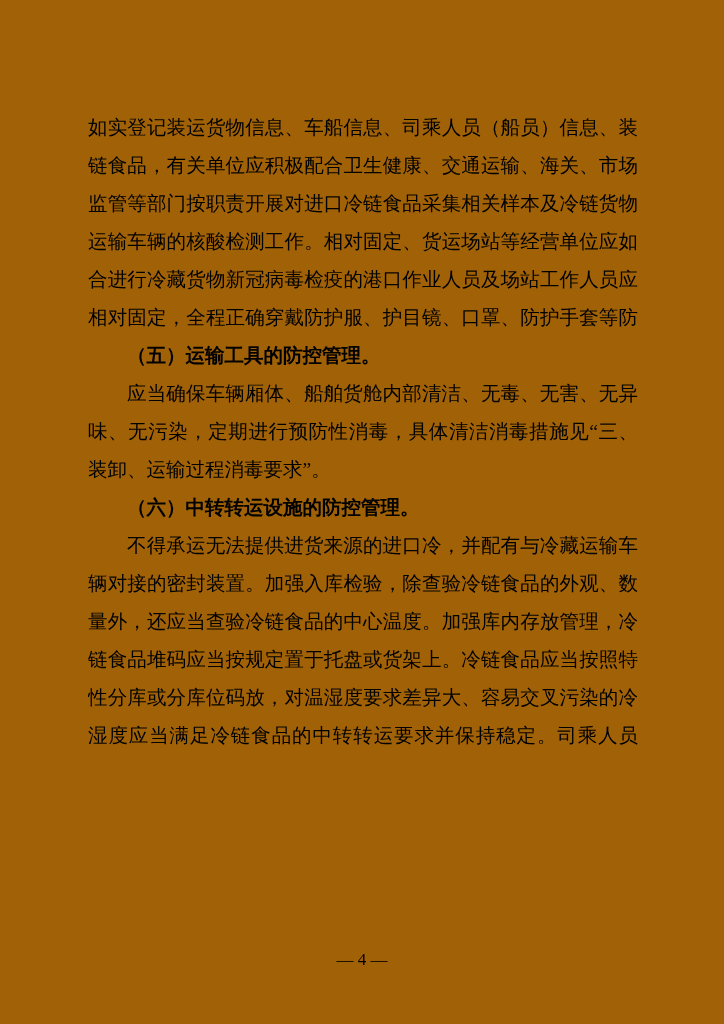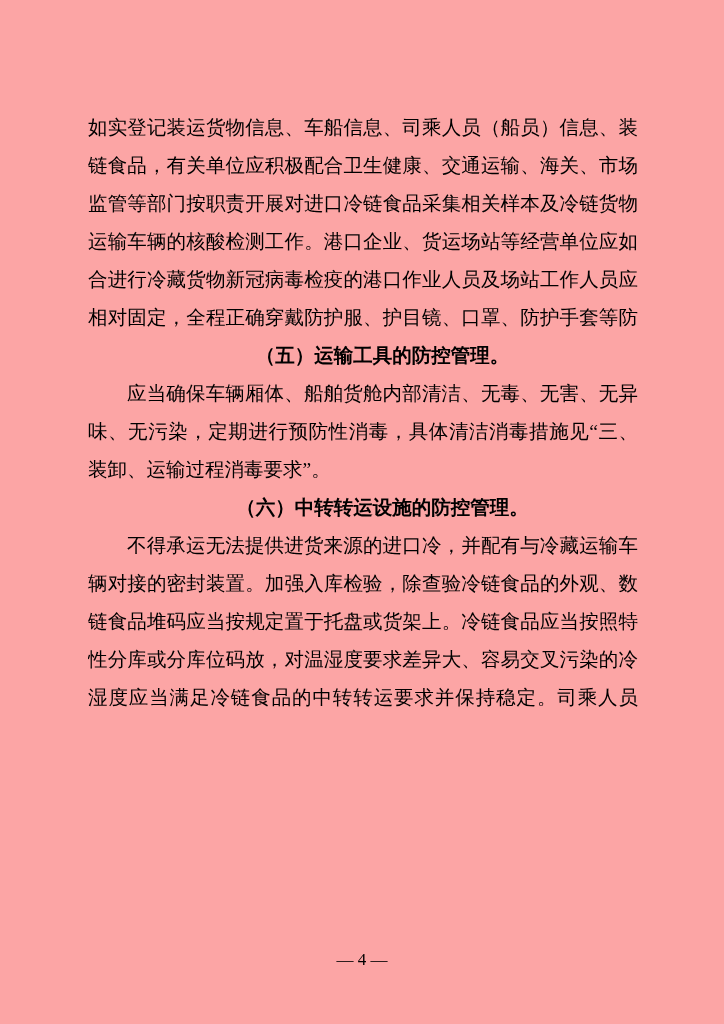--- a/index.html
+++ b/index.html
@@ -11,42 +11,41 @@
     height: 1024px;
     background: #ffffff;
     position: relative;
     overflow: hidden;
     font-family: "Liberation Serif", serif;
     color: #000000;
   }
   .page {
     position: absolute;
     inset: 0;
-    background: #fca5a5;
+    background: #a16207;
   }
   .content {
     position: absolute;
     left: 88px;
     top: 109px;
     width: 550px;
   }
   .line {
     height: 38px;
     line-height: 38px;
     font-size: 19.5px;
     overflow: hidden;
     text-align: left;
   }
   .justify {
     text-align: justify;
     text-align-last: justify;
   }
   .indent {
     text-indent: 2em;
-    text-align: center;
   }
   .heading {
     font-weight: bold;
   }
   .footer {
     position: absolute;
     top: 948px;
     left: 0;
     width: 724px;
     text-align: center;
@@ -56,29 +55,30 @@
   }
 </style>
 </head>
 <body>
 
 <div class="page">
   <div class="content">
     <div class="line justify">如实登记装运货物信息、车船信息、司乘人员（船员）信息、装</div>
     <div class="line justify">链食品，有关单位应积极配合卫生健康、交通运输、海关、市场</div>
     <div class="line justify">监管等部门按职责开展对进口冷链食品采集相关样本及冷链货物</div>
-    <div class="line justify">运输车辆的核酸检测工作。港口企业、货运场站等经营单位应如</div>
+    <div class="line justify">运输车辆的核酸检测工作。相对固定、货运场站等经营单位应如</div>
     <div class="line justify">合进行冷藏货物新冠病毒检疫的港口作业人员及场站工作人员应</div>
     <div class="line justify">相对固定，全程正确穿戴防护服、护目镜、口罩、防护手套等防</div>
     <div class="line heading indent">（五）运输工具的防控管理。</div>
     <div class="line justify indent">应当确保车辆厢体、船舶货舱内部清洁、无毒、无害、无异</div>
     <div class="line justify">味、无污染，定期进行预防性消毒，具体清洁消毒措施见“三、</div>
     <div class="line">装卸、运输过程消毒要求”。</div>
     <div class="line heading indent">（六）中转转运设施的防控管理。</div>
     <div class="line justify indent">不得承运无法提供进货来源的进口冷，并配有与冷藏运输车</div>
     <div class="line justify">辆对接的密封装置。加强入库检验，除查验冷链食品的外观、数</div>
+    <div class="line justify">量外，还应当查验冷链食品的中心温度。加强库内存放管理，冷</div>
     <div class="line justify">链食品堆码应当按规定置于托盘或货架上。冷链食品应当按照特</div>
     <div class="line justify">性分库或分库位码放，对温湿度要求差异大、容易交叉污染的冷</div>
     <div class="line justify">湿度应当满足冷链食品的中转转运要求并保持稳定。司乘人员</div>
   </div>
 
   <div class="footer">— 4 —</div>
 </div>
 
 </body></html>

